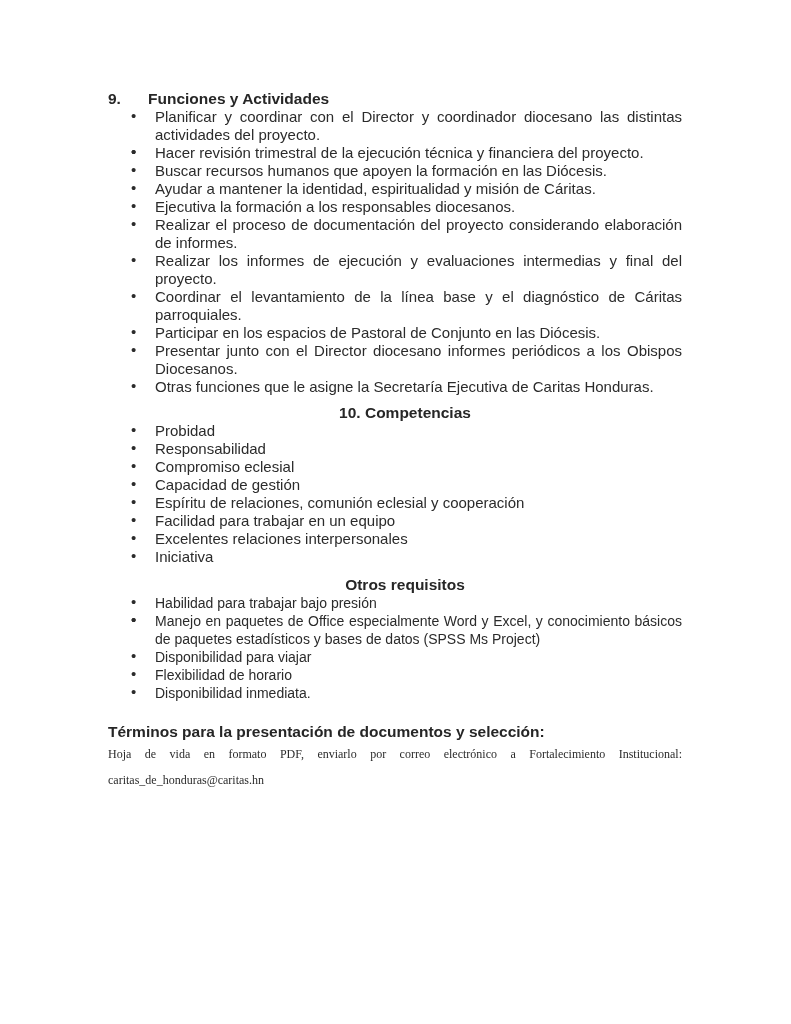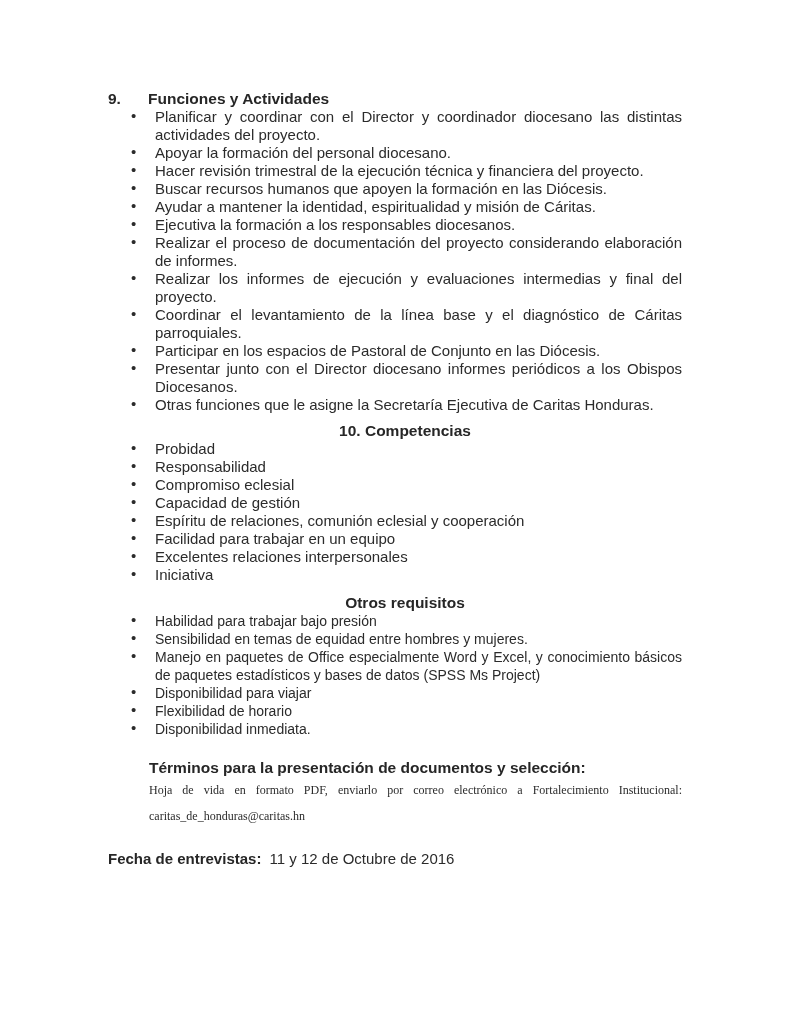--- a/index.html
+++ b/index.html
@@ -41,21 +41,21 @@
   }
 
   .funciones-list { margin-top: 20px; }
   .competencias-heading { margin-top: 8px; }
   .competencias-list { margin-top: 14px; }
   .otros-heading { margin-top: 10px; }
   .otros-list { margin-top: 21px; }
   .otros-list .bitem { font-size: 14px; }
   .otros-list .marker { font-size: 14px; top: 0; }
 
-  .terminos-block { margin-top: 21px; margin-left: 41px; }
+  .terminos-block { margin-top: 21px; }
   .terminos-title {
     font-weight: 700;
     font-size: 15.5px;
     line-height: 18px;
     color: #262626;
   }
   .terminos-body {
     font-size: 12px;
     line-height: 26px;
     text-align: justify;
@@ -80,21 +80,20 @@
   </div>
 
   <ul class="blist funciones-list">
 
   <li class="bitem">
         <span class="marker">•</span>
         <span class="btext">Planificar y coordinar con el Director y coordinador diocesano las distintas actividades del proyecto.</span>
       </li>
       <li class="bitem">
         <span class="marker">•</span>
-        <span class="btext">Apoyar la formación del personal diocesano.</span>
       </li>
       <li class="bitem">
         <span class="marker">•</span>
         <span class="btext">Hacer revisión trimestral de la ejecución técnica y financiera del proyecto.</span>
       </li>
       <li class="bitem">
         <span class="marker">•</span>
         <span class="btext">Buscar recursos humanos que apoyen la formación en las Diócesis.</span>
       </li>
       <li class="bitem">
@@ -172,21 +171,20 @@
   <div class="heading indent-heading otros-heading">Otros requisitos</div>
 
   <ul class="blist otros-list">
 
   <li class="bitem">
         <span class="marker">•</span>
         <span class="btext">Habilidad para trabajar bajo presión</span>
       </li>
       <li class="bitem">
         <span class="marker">•</span>
-        <span class="btext">Sensibilidad en temas de equidad entre hombres y mujeres.</span>
       </li>
       <li class="bitem">
         <span class="marker">•</span>
         <span class="btext">Manejo en paquetes de Office especialmente Word y Excel, y conocimiento básicos de paquetes estadísticos y bases de datos (SPSS Ms Project)</span>
       </li>
       <li class="bitem">
         <span class="marker">•</span>
         <span class="btext">Disponibilidad para viajar</span>
       </li>
       <li class="bitem">
@@ -197,18 +195,14 @@
         <span class="marker">•</span>
         <span class="btext">Disponibilidad inmediata.</span>
       </li>
     </ul>
 
   <div class="terminos-block">
     <div class="terminos-title">Términos para la presentación de documentos y selección:</div>
     <div class="terminos-body">Hoja de vida en formato PDF, enviarlo por correo electrónico a Fortalecimiento Institucional: caritas_de_honduras@caritas.hn</div>
   </div>
 
-  <div class="fecha-row">
-    <span class="fecha-label">Fecha de entrevistas:</span>
-    <span class="fecha-value">11 y 12 de Octubre de 2016</span>
-  </div>
 
 </div>
 
 </body></html>

